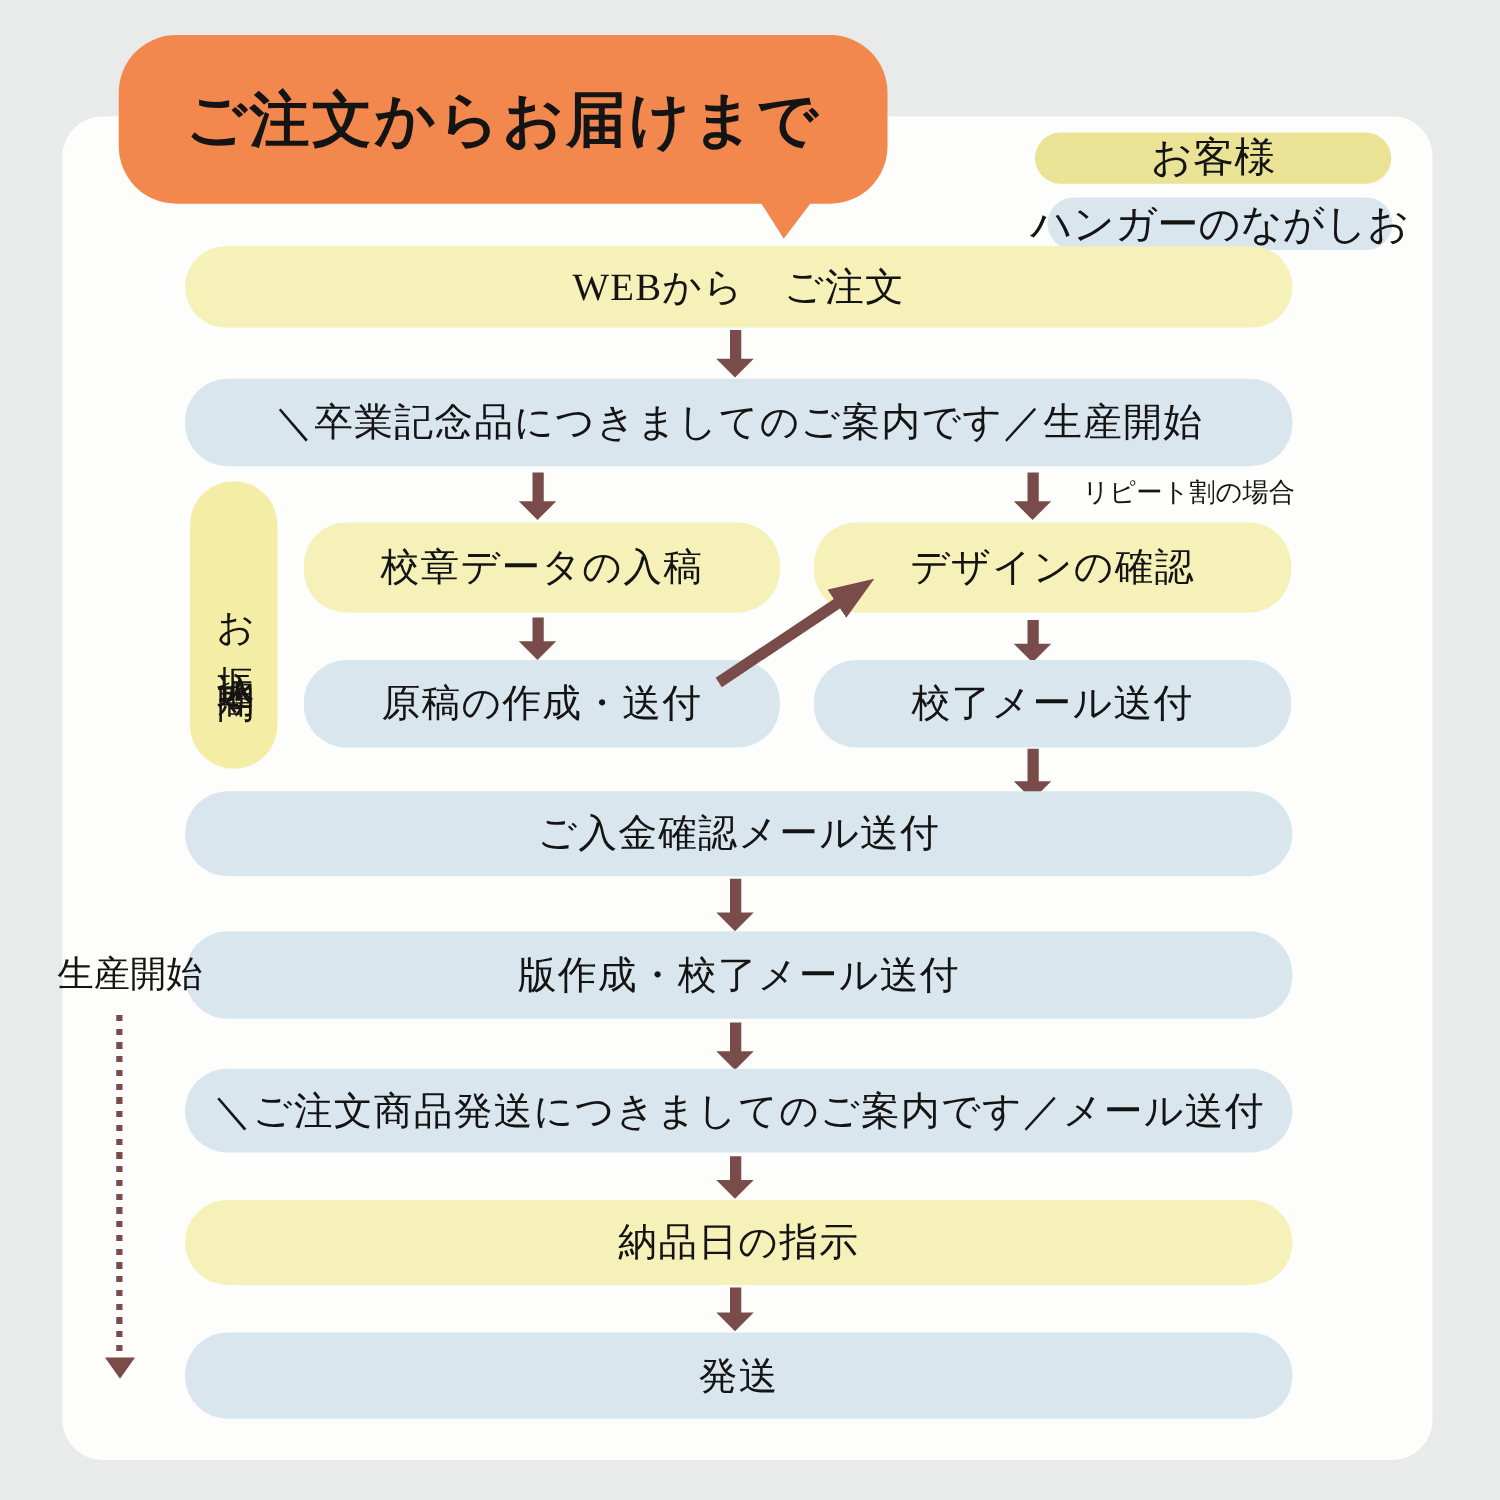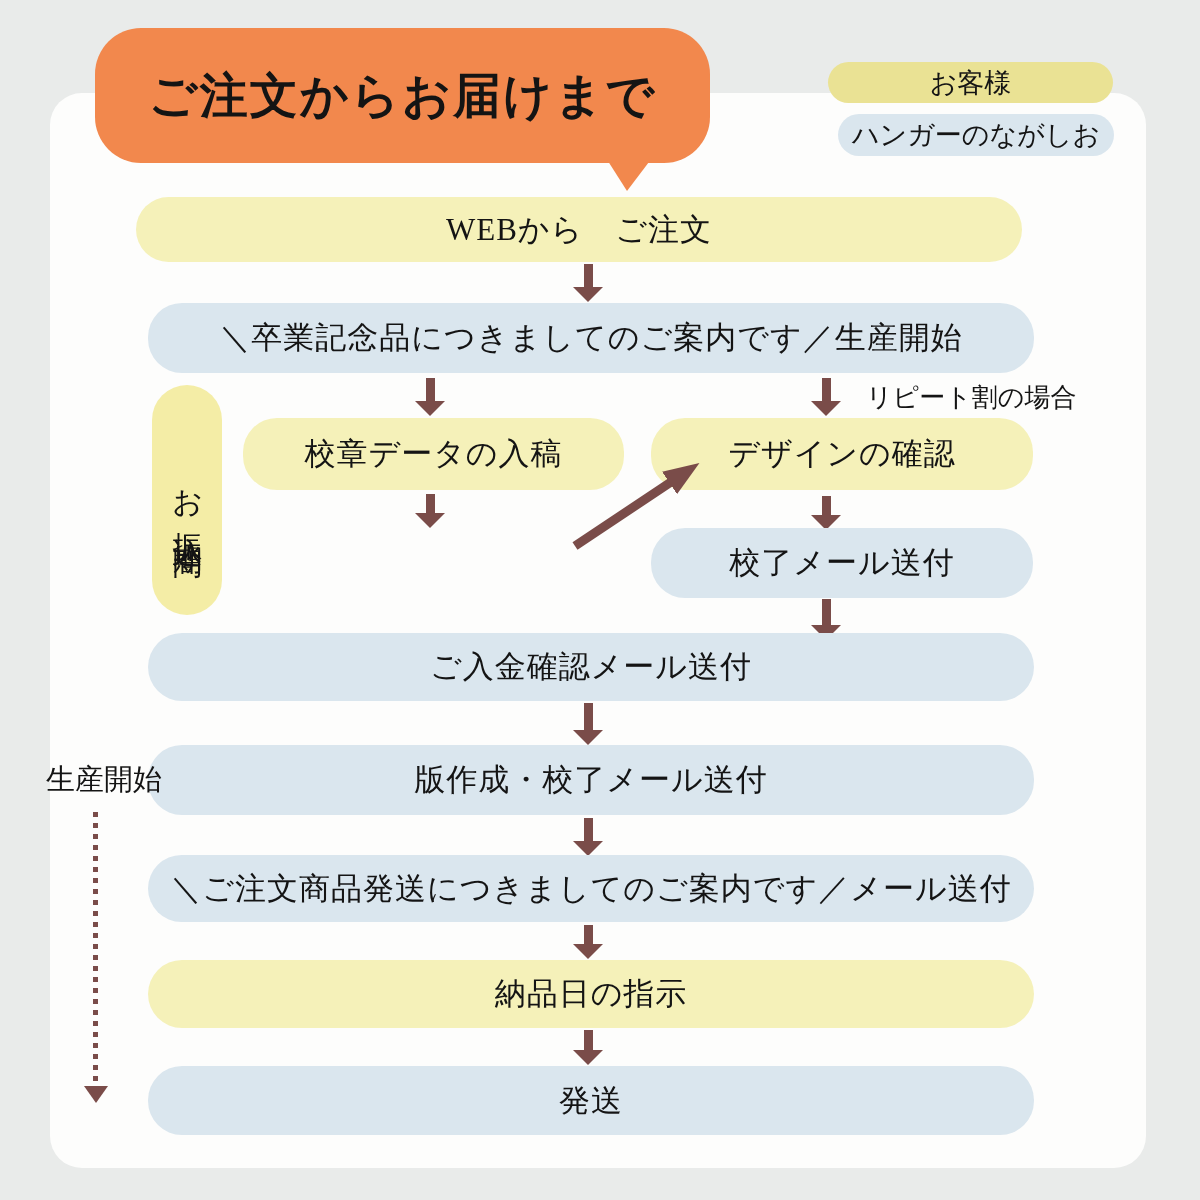--- a/index.html
+++ b/index.html
@@ -26,21 +26,21 @@
   .bubble-text{font-size:48px;font-weight:bold;letter-spacing:2px;white-space:nowrap;}
   .bubble-tail{
     position:absolute;left:606px;top:158px;width:0;height:0;
     border-left:21px solid transparent;border-right:25px solid transparent;
     border-top:33px solid var(--accent-orange,#f2884d);
   }
 
   
   .pill{
     position:absolute;display:flex;align-items:center;justify-content:center;
-    font-size:27px;white-space:nowrap;
+    font-size:33px;white-space:nowrap;margin-top:44px;
   }
   .legend-yellow{left:828px;top:62px;width:285px;height:41px;border-radius:21px;background:var(--legend-yellow,#eae294);}
   .legend-blue{left:838px;top:114px;width:276px;height:42px;border-radius:21px;background:var(--step-blue,#dae6ee);}
 
   
   .box{
     position:absolute;display:flex;align-items:center;justify-content:center;
     border-radius:34px;font-size:31px;white-space:nowrap;letter-spacing:1px;
   }
   .yellow{background:var(--step-yellow,#f5f1b9);}
@@ -64,21 +64,21 @@
   .arr::after{
     content:"";position:absolute;left:50%;bottom:0;margin-left:-15px;width:0;height:0;
     border-left:15px solid transparent;border-right:15px solid transparent;
     border-top:15px solid var(--arrow-maroon,#7a4c49);
   }
 
   .diag{position:absolute;left:555px;top:450px;}
   .diag line{stroke:var(--arrow-maroon,#7a4c49);}
   .diag path{fill:var(--arrow-maroon,#7a4c49);}
 
-  .note{position:absolute;font-size:26px;white-space:nowrap;}
+  .note{position:absolute;font-size:21px;white-space:nowrap;}
   .side-label{position:absolute;font-size:29px;white-space:nowrap;}
 
   .prod-line{
     position:absolute;left:93px;top:812px;width:5px;height:272px;
     background-image:repeating-linear-gradient(to bottom,var(--arrow-maroon,#7a4c49) 0 5px,transparent 5px 11px);
   }
   .prod-head{
     position:absolute;left:84px;top:1086px;width:0;height:0;
     border-left:12px solid transparent;border-right:12px solid transparent;
     border-top:17px solid var(--arrow-maroon,#7a4c49);
@@ -92,36 +92,37 @@
   <div class="card"></div>
 
   <div class="bubble">
     <span class="bubble-text">ご注文からお届けまで</span>
   </div>
   <div class="bubble-tail"></div>
 
   <div class="pill legend-yellow">お客様</div>
   <div class="pill legend-blue">ハンガーのながしお</div>
 
-  <div class="box yellow" style="left:136px;top:197px;width:886px;height:65px;">WEBから　ご注文</div>
+  <div class="box yellow" style="left:148px;top:197px;width:886px;height:65px;">WEBから　ご注文</div>
 
   <div class="arr" style="left:572px;top:264px;height:38px;"></div>
 
   <div class="box blue" style="left:148px;top:303px;width:886px;height:70px;">＼卒業記念品につきましてのご案内です／生産開始</div>
 
   <div class="arr" style="left:414px;top:378px;height:38px;"></div>
   <div class="arr" style="left:810px;top:378px;height:38px;"></div>
   <div class="note" style="left:866px;top:380px;">リピート割の場合</div>
 
   <div class="box yellow" style="left:243px;top:418px;width:381px;height:72px;font-family:Liberation Mono, monospace;">校章データの入稿</div>
   <div class="box yellow" style="left:651px;top:418px;width:382px;height:72px;">デザインの確認</div>
 
   <div class="arr" style="left:414px;top:494px;height:34px;"></div>
   <div class="arr" style="left:810px;top:496px;height:34px;"></div>
 
+  <div class="box blue" style="left:243px;top:528px;width:381px;height:70px;">原稿の作成・送付</div>
   <div class="box blue" style="left:651px;top:528px;width:382px;height:70px;text-align:right;">校了メール送付</div>
 
   <svg class="diag" width="150" height="110" viewBox="0 0 150 110">
     <defs>
       <marker id="ah" markerWidth="4" markerHeight="3" refX="1" refY="1.5" orient="auto">
         <path d="M0,0 L4,1.5 L0,3 Z"></path>
       </marker>
     </defs>
     <line x1="20" y1="96" x2="122" y2="28" stroke-width="9" marker-end="url(#ah)"></line>
   </svg>

